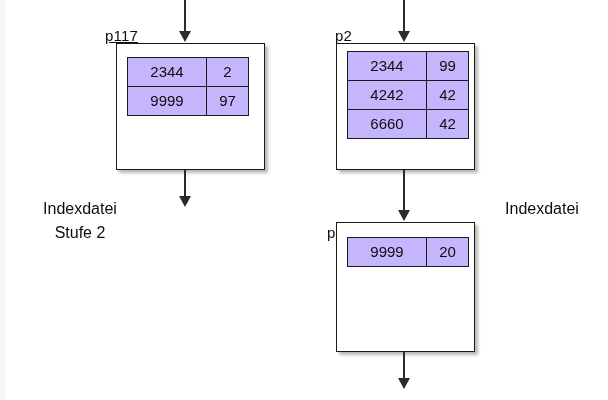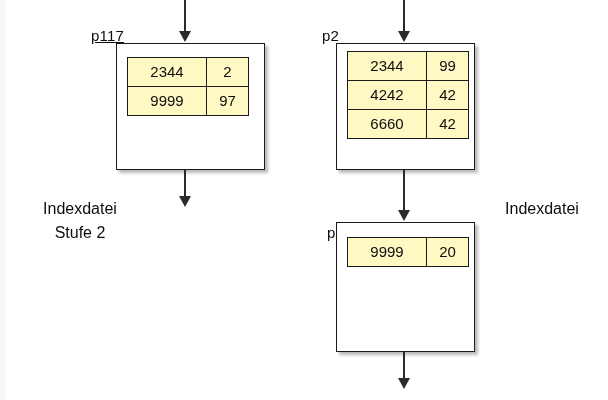--- a/index.html
+++ b/index.html
@@ -42,21 +42,21 @@
     color: #0d0d0d;
     letter-spacing: 0.2px;
     white-space: nowrap;
     font-family: "Liberation Sans", sans-serif;
   }
 
   
   .entry-table {
     position: absolute;
     border-collapse: collapse;
-    background: #fef9c3;
+    background: #c4b5fd;
     table-layout: fixed;
   }
   .entry-table td {
     border: 1.2px solid #1a1a1a;
     text-align: center;
     font-size: 15px;
     color: #0d0d0d;
     padding: 0;
     height: 28px;
     line-height: 28px;
@@ -94,42 +94,42 @@
 </head>
 <body>
 
 <div id="canvas">
 
   <div class="edge-strip"></div>
 
   <div class="arrow-shaft" style="left:184px; top:0px; height:33px;"></div>
   <div class="arrow-head" style="left:179px; top:31px;"></div>
 
-  <div class="page-label" style="left:91px; top:27px;text-decoration:underline;">p117</div>
+  <div class="page-label" style="left:105px; top:27px;text-decoration:underline;">p117</div>
   <div class="page-block" style="left:116px; top:43px; width:149px; height:127px;"></div>
   <table class="entry-table" style="left:127px; top:57px;">
     <tbody>
       <tr>
         <td class="key-cell">2344</td>
         <td class="value-cell">2</td>
       </tr>
       <tr>
         <td class="key-cell">9999</td>
         <td class="value-cell">97</td>
       </tr>
     </tbody>
   </table>
 
   <div class="arrow-shaft" style="left:184px; top:170px; height:28px;"></div>
   <div class="arrow-head" style="left:179px; top:196px;"></div>
 
   <div class="arrow-shaft" style="left:403px; top:0px; height:33px;"></div>
   <div class="arrow-head" style="left:398px; top:31px;"></div>
 
-  <div class="page-label" style="left:322px; top:27px;text-align:center;">p2</div>
+  <div class="page-label" style="left:335px; top:27px;text-align:center;">p2</div>
   <div class="page-block" style="left:336px; top:43px; width:139px; height:127px;"></div>
   <table class="entry-table" style="left:347px; top:51px;">
     <tbody>
       <tr>
         <td class="key-cell">2344</td>
         <td class="value-cell">99</td>
       </tr>
       <tr>
         <td class="key-cell">4242</td>
         <td class="value-cell">42</td>

